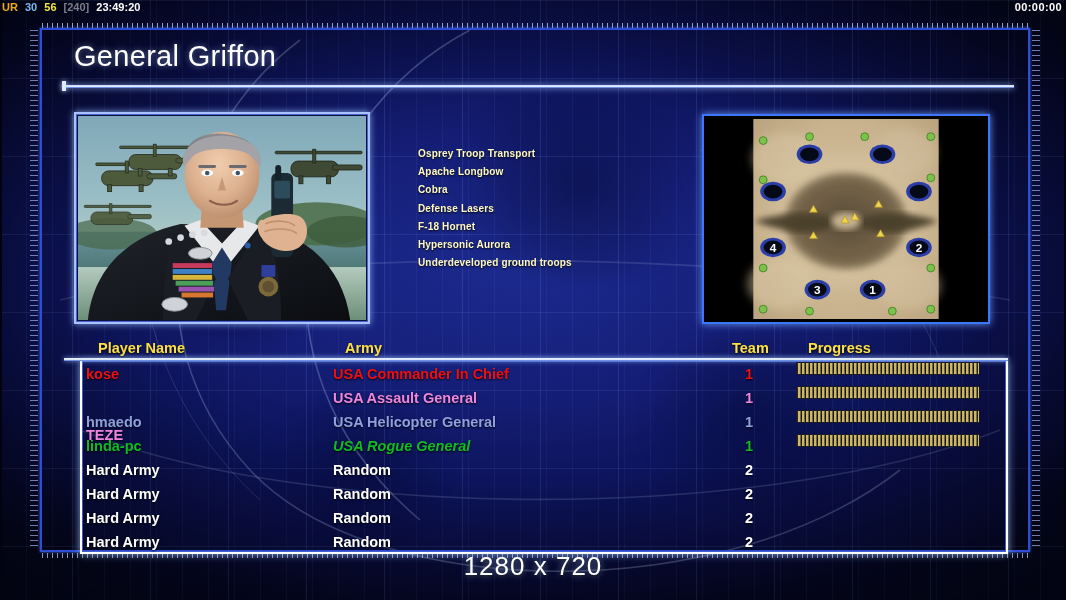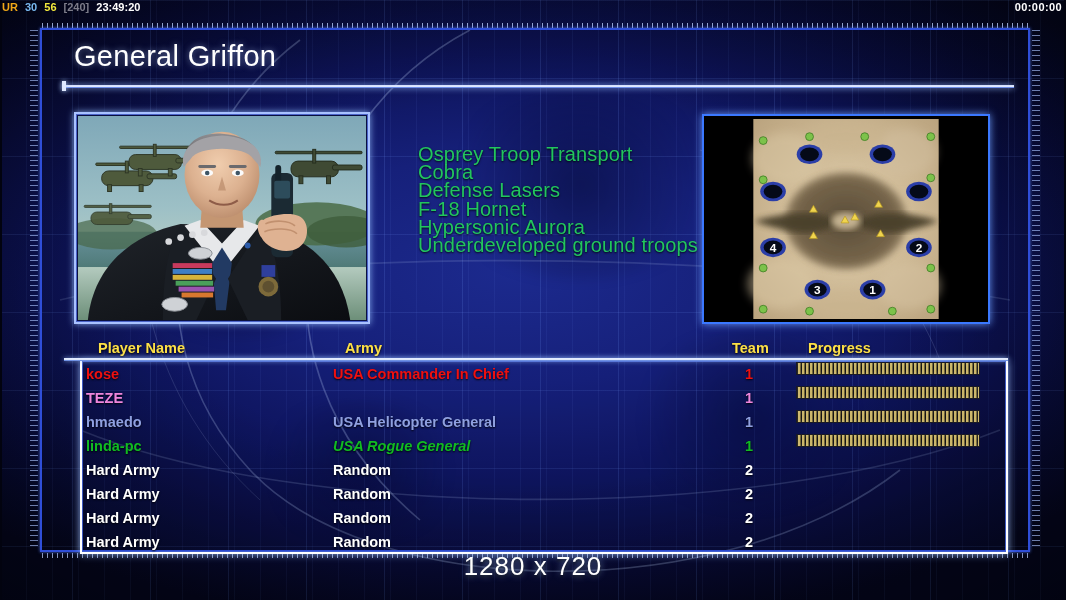--- a/index.html
+++ b/index.html
@@ -120,21 +120,21 @@
     box-shadow:0 0 7px rgba(150,190,255,.85), inset 0 0 0 1px #4a63c8;
     background:#0a1040;
     overflow:hidden;
   }
   .portrait-inner { position:absolute; inset:2px; overflow:hidden; }
   .portrait-svg { display:block; width:100%; height:100%; }
 
   
   .unit-list {
     position:absolute; left:418px; top:145px; z-index:12;
-    font-size:20px; font-weight:normal; color:#22c55e; line-height:18.2px;
+    font-size:10px; font-weight:bold; color:#fef9c3; line-height:18.2px;
     letter-spacing:.15px;
     text-shadow:0 1px 2px rgba(0,0,0,.85);
   }
   .unit-list div { white-space:nowrap; }
 
   
   .map-box {
     position:absolute; left:702px; top:114px; width:288px; height:210px; z-index:12;
     border:2px solid #3b78ff;
     box-shadow:0 0 8px rgba(110,160,255,.9);
@@ -400,20 +400,21 @@
           <circle cx="193" cy="174" r="6" fill="#5e5030"></circle>
         </g>
 
         <circle cx="172" cy="132" r="3" fill="#2b5aa8"></circle>
       </svg>
     </div>
   </div>
 
   <div class="unit-list">
     <div>Osprey Troop Transport</div>
+    <div>Apache Longbow</div>
     <div>Cobra</div>
     <div>Defense Lasers</div>
     <div>F-18 Hornet</div>
     <div>Hypersonic Aurora</div>
     <div>Underdeveloped ground troops</div>
   </div>
 
   <div class="map-box">
     <div class="map-inner">
       <svg class="map-svg" viewBox="0 0 282 204" preserveAspectRatio="none">
@@ -538,21 +539,22 @@
         <div class="cell c-name" style="color: rgb(238, 16, 16);">kose</div>
         <div class="cell c-army" style="color: rgb(238, 16, 16);">USA Commander In Chief</div>
         <div class="cell c-team" style="color: rgb(238, 16, 16);">1</div>
         <div class="cell c-prog">
           <div class="pbar">
             <div class="fill" style="width: 100%;"></div>
           </div>
         </div>
       </div>
       <div class="prow">
-        <div class="cell c-name" style="color: rgb(238, 134, 221);">TEZE</div>
+        <div class="cell c-name" style="color: rgb(238, 134, 221); margin-top: 37px;">TEZE</div>
+        <div class="cell c-army" style="color: rgb(238, 134, 221);">USA Assault General</div>
         <div class="cell c-team" style="color: rgb(238, 134, 221);">1</div>
         <div class="cell c-prog">
           <div class="pbar">
             <div class="fill" style="width: 100%;"></div>
           </div>
         </div>
       </div>
       <div class="prow">
         <div class="cell c-name" style="color: rgb(143, 160, 224);">hmaedo</div>
         <div class="cell c-army" style="color: rgb(143, 160, 224);">USA Helicopter General</div>

